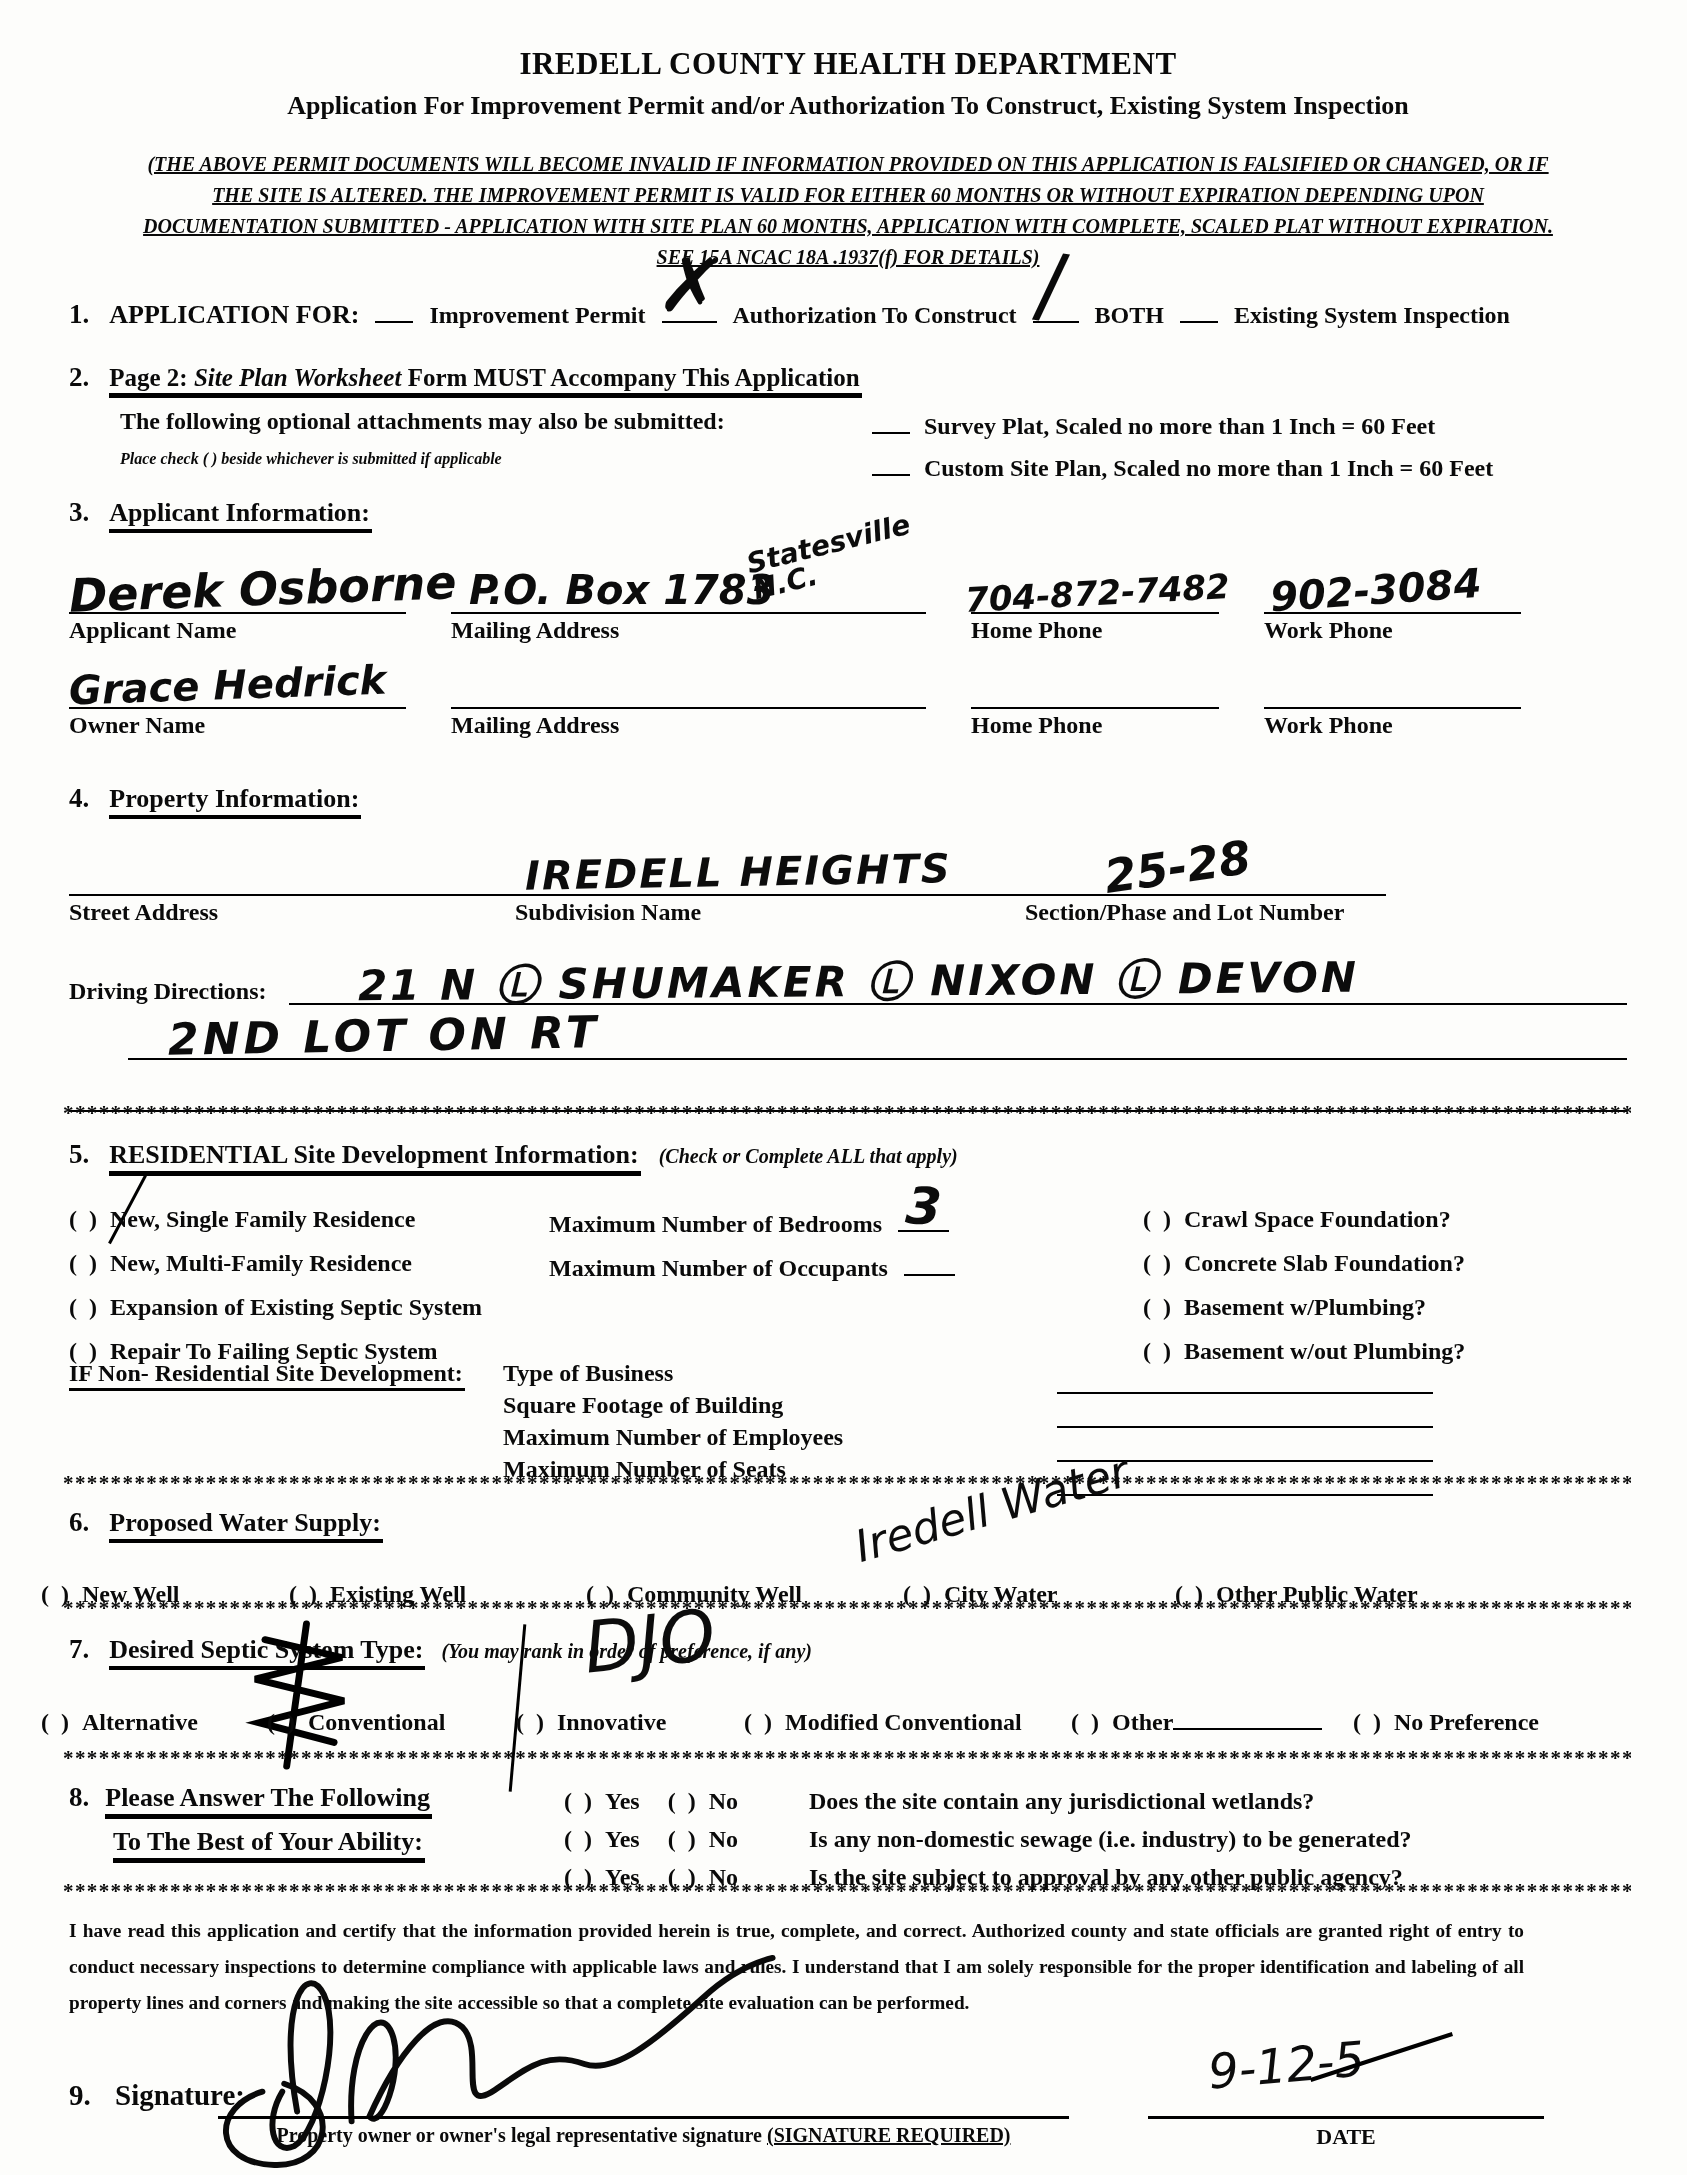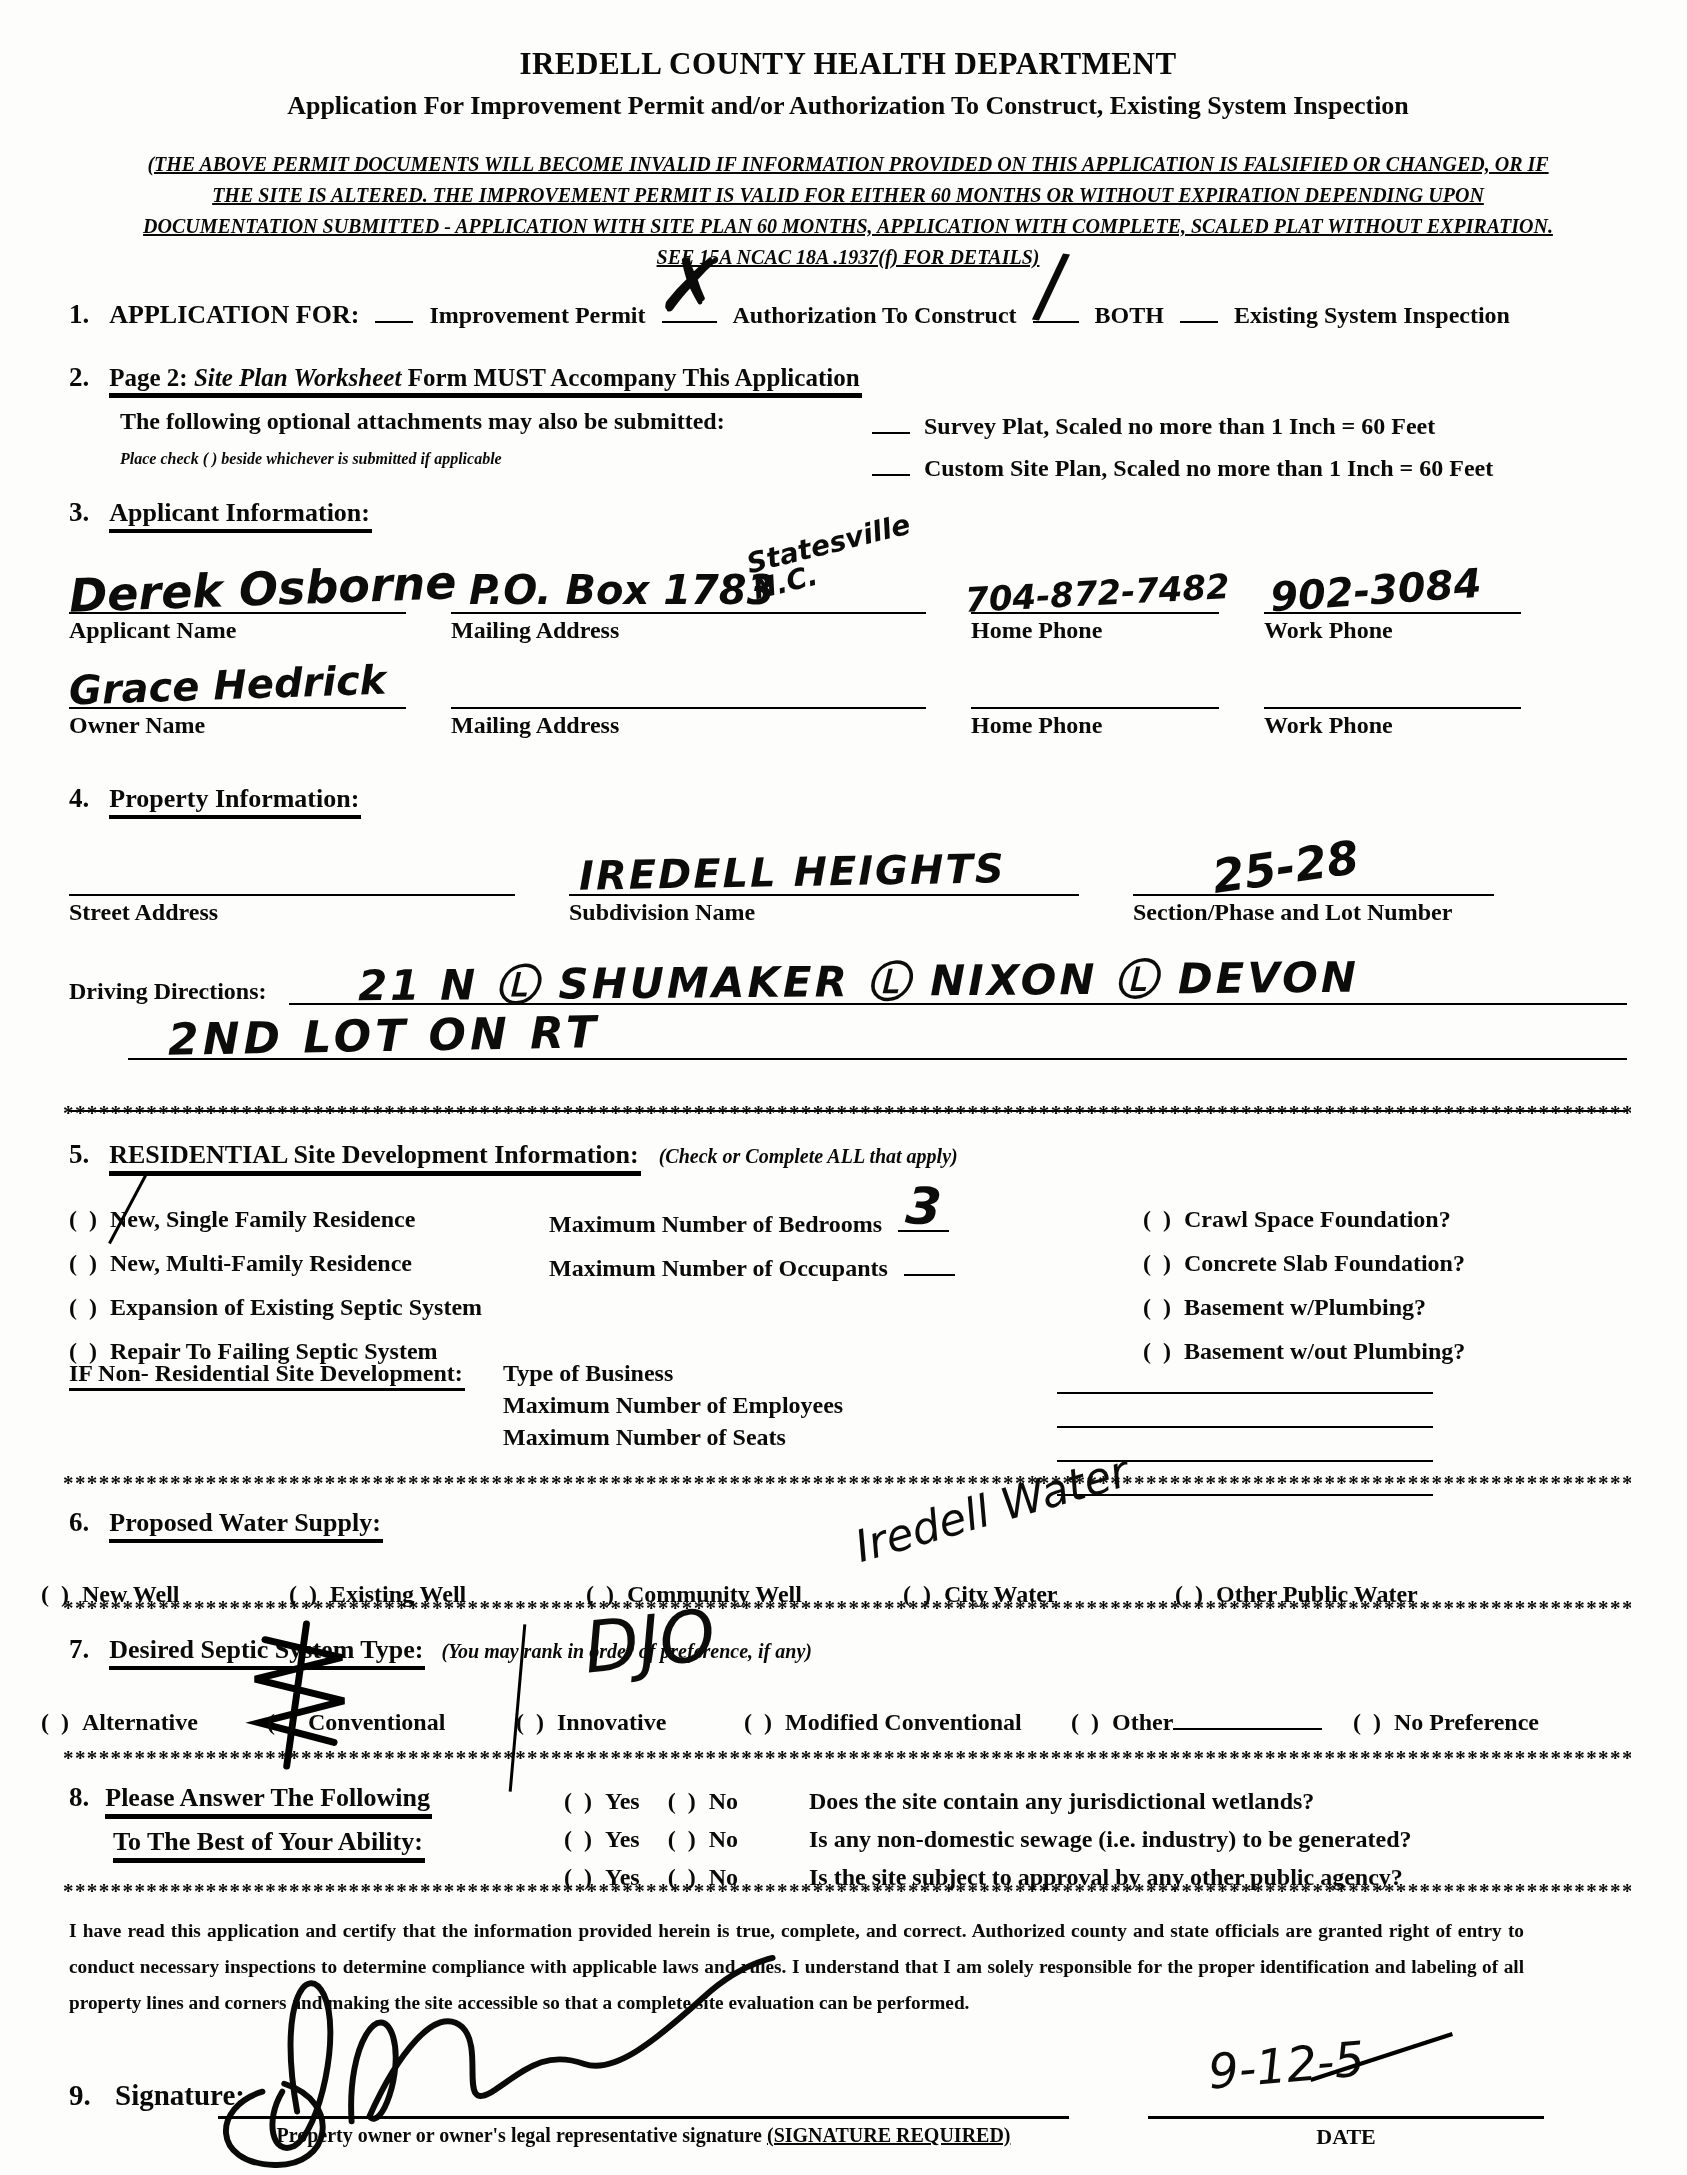--- a/index.html
+++ b/index.html
@@ -28,21 +28,21 @@
   
   .hw{font-family:"DejaVu Sans",sans-serif;font-style:italic;font-weight:bold;
       color:#0c0c0c;position:absolute;white-space:nowrap;line-height:1}
   
   .pp{position:relative;font-weight:bold;letter-spacing:3px;margin-right:10px;font-size:24px}
   .mk{position:absolute;font-family:"DejaVu Sans",sans-serif;font-style:normal;line-height:1;pointer-events:none}
   .mkx{font-size:79px;top:-50px;left:-4px;transform:rotate(6deg)}
   .mkslash{font-size:85px;top:-55px;left:4px;transform:rotate(8deg);font-weight:normal}
   
   .g4{display:grid;grid-template-columns:337px 475px 248px 257px;column-gap:45px}
-  .g3{display:grid;grid-template-columns:446px 510px 361px;column-gap:54px}
+  .g3{display:grid;grid-template-columns:446px 510px 361px;}
   .cell{position:relative;border-bottom:2px solid #000}
   .clabel{font-weight:bold;font-size:24px;padding-top:3px}
   
   .cols5{display:flex;margin-top:30px}
   .col{position:relative}
   .r{height:44px;font-size:24px;font-weight:bold;white-space:nowrap}
   
   .nr{display:flex}
   
   #cert p{margin:0;width:1455px;font-size:19.3px;font-weight:bold;line-height:36px;text-align:justify}
@@ -182,20 +182,21 @@
         <div class="r"><span class="pp">(  )</span><span>Basement w/out Plumbing?</span></div>
       </div>
     </div>
   </section>
 
   <section class="sec" id="nonres" style="top:1360px">
     <div class="nr">
       <div style="width:434px"><span class="head" style="font-size:24px;border-bottom-width:3px">IF Non- Residential  Site Development:</span></div>
       <div style="width:554px">
         <div class="r" style="height:32px">Type of Business</div>
+        <div class="r" style="height:32px">Square Footage of Building</div>
         <div class="r" style="height:32px">Maximum Number of Employees</div>
         <div class="r" style="height:32px">Maximum Number of Seats</div>
       </div>
       <div style="width:376px;padding-top:4px">
         <div class="cell" style="height:28px"></div>
         <div class="cell" style="height:32px"></div>
         <div class="cell" style="height:32px"></div>
         <div class="cell" style="height:32px"></div>
       </div>
     </div>

